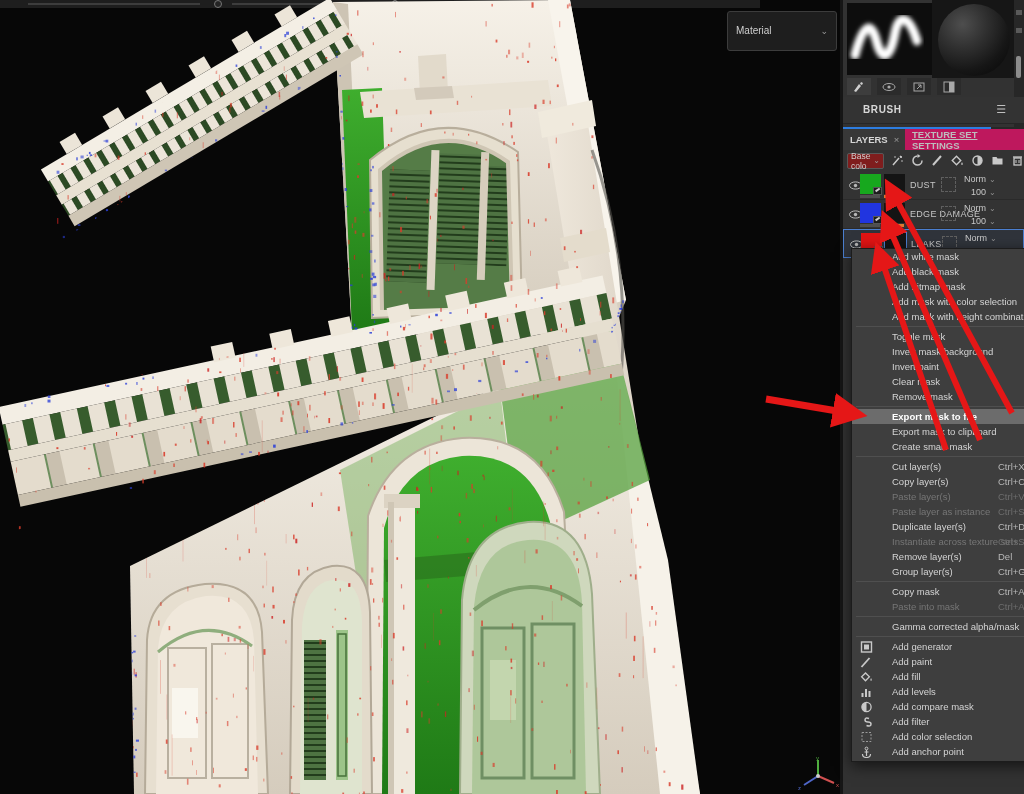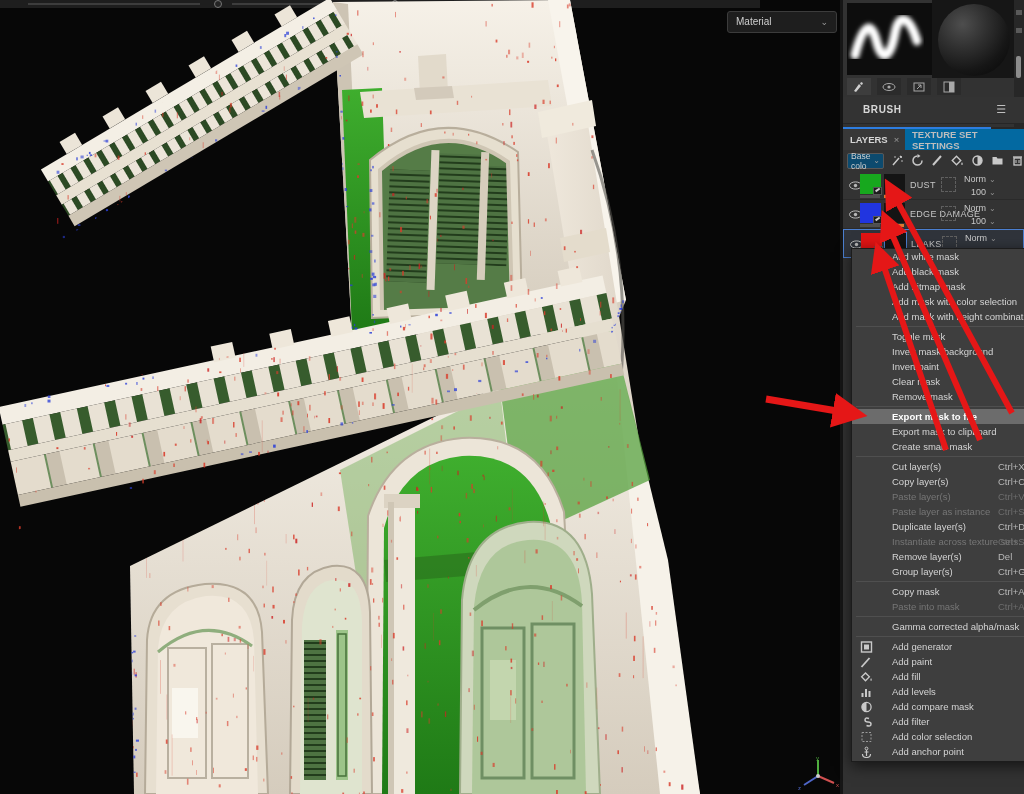--- a/index.html
+++ b/index.html
@@ -5,21 +5,21 @@
   html,body{margin:0;padding:0;}
   body{
     width:1024px;height:794px;position:relative;overflow:hidden;
     background:#0a0a0a;font-family:"Liberation Sans",sans-serif;
     -webkit-font-smoothing:antialiased;
   }
   
   #viewport{position:absolute;left:0;top:0;width:843px;height:794px;background:#070707;overflow:hidden;}
   #viewport svg{display:block;}
   #material-dd{
-    position:absolute;left:727px;top:11px;width:110px;height:22px;box-sizing:border-box;
+    position:absolute;left:727px;top:11px;width:110px;height:40px;box-sizing:border-box;
     background:#1e1e1e;border:1px solid #3c3c3c;border-radius:3px;color:#cfcfcf;
     font-size:10px;line-height:20px;padding:0 8px;display:flex;justify-content:space-between;align-items:center;
   }
   #material-dd .chev{font-size:9px;color:#9a9a9a;}
   
   #panel{position:absolute;left:843px;top:0;width:181px;height:794px;background:#323232;}
   #panel .vsplit{position:absolute;left:-3px;top:0;width:3px;height:794px;background:#161616;}
   .tile{position:absolute;overflow:hidden;}
   #brush-preview{left:4px;top:3px;width:85px;height:72px;background:#0d0d0d;}
   #sphere-tile{left:89px;top:0px;width:84px;height:78px;background:#161616;}
@@ -35,24 +35,24 @@
   
   #brush-header{position:absolute;left:0;top:97px;width:181px;height:26px;background:#333333;border-bottom:1px solid #262626;}
   #brush-header .t{position:absolute;left:12px;top:7px;font-size:10px;font-weight:bold;letter-spacing:.6px;color:#d8d8d8;padding-left:8px;}
   #brush-header .menu-ic{position:absolute;right:18px;top:6px;color:#c0c0c0;font-size:11px;}
   
   #layers-tabbar{position:absolute;left:0;top:127px;width:181px;height:23px;background:#272727;}
   #layers-tabbar .bluetop{position:absolute;left:0;top:0;width:148px;height:2px;background:#2d7de0;}
   .ltab{position:absolute;top:2px;height:21px;font-size:9.5px;font-weight:bold;color:#d6d6d6;display:flex;align-items:center;padding:0 7px;box-sizing:border-box;justify-content:space-between;}
   #tab-layers{left:0;background:#383838;}
   #tab-layers .x{margin-left:6px;color:#9a9a9a;font-weight:normal;}
-  #tab-tss{left:62px;background:#0369a1;color:#bdbdbd;}
+  #tab-tss{left:62px;background:#be185d;color:#bdbdbd;text-decoration:underline;}
   
   #layers-toolbar{position:absolute;left:0;top:150px;width:181px;height:21px;background:#333333;display:flex;align-items:center;}
-  #chan-dd{width:62px;height:16px;margin-left:4px;background:#0c4a6e;border:1px solid #585858;border-radius:2px;
+  #chan-dd{width:62px;height:16px;margin-left:4px;background:#7f1d1d;border:1px solid #585858;border-radius:2px;
     font-size:8.5px;color:#cfcfcf;display:flex;align-items:center;justify-content:space-between;padding:0 3px;box-sizing:border-box;}
   #chan-dd .chev{font-size:8px;color:#9a9a9a;}
   .tbi{width:13px;height:13px;margin-left:7px;flex:0 0 auto;}
   
   #layer-rows{position:absolute;left:0;top:171px;width:204px;}
   .lrow{position:relative;width:181px;height:29px;background:#333333;border-bottom:1px solid #2a2a2a;box-sizing:border-box;}
   .lrow.sel{border:1px solid #4b7fd0;background:#30343b;}
   .lrow .eye{position:absolute;left:6px;top:10px;}
   .lrow .cthumb{position:absolute;left:17px;top:3px;width:21px;height:20px;}
   .lrow .badge{position:absolute;right:-1px;bottom:-1px;width:9px;height:8px;background:#1c1c1c;border:1px solid #555;box-sizing:border-box;}

